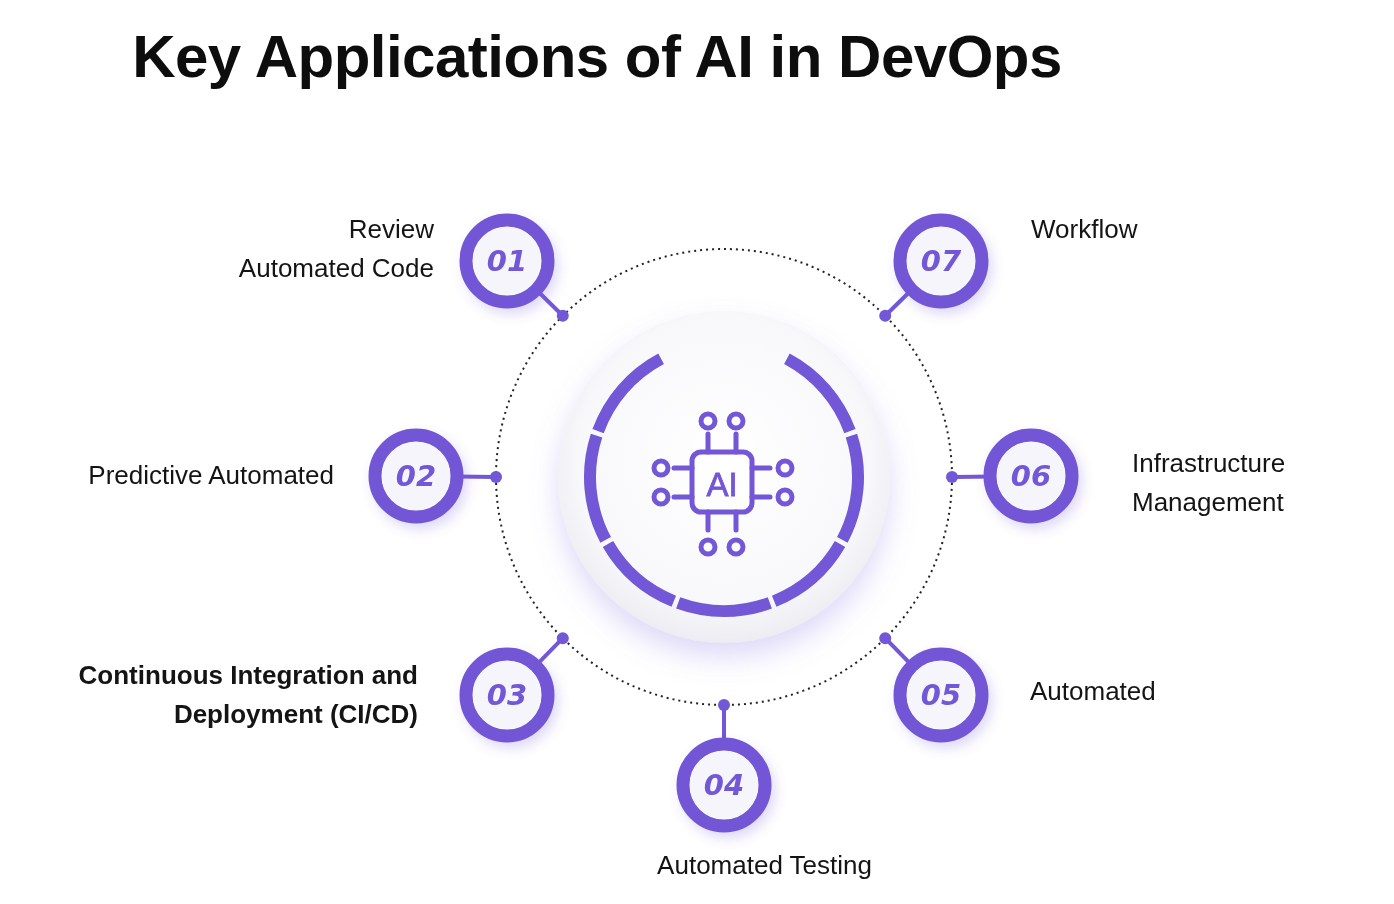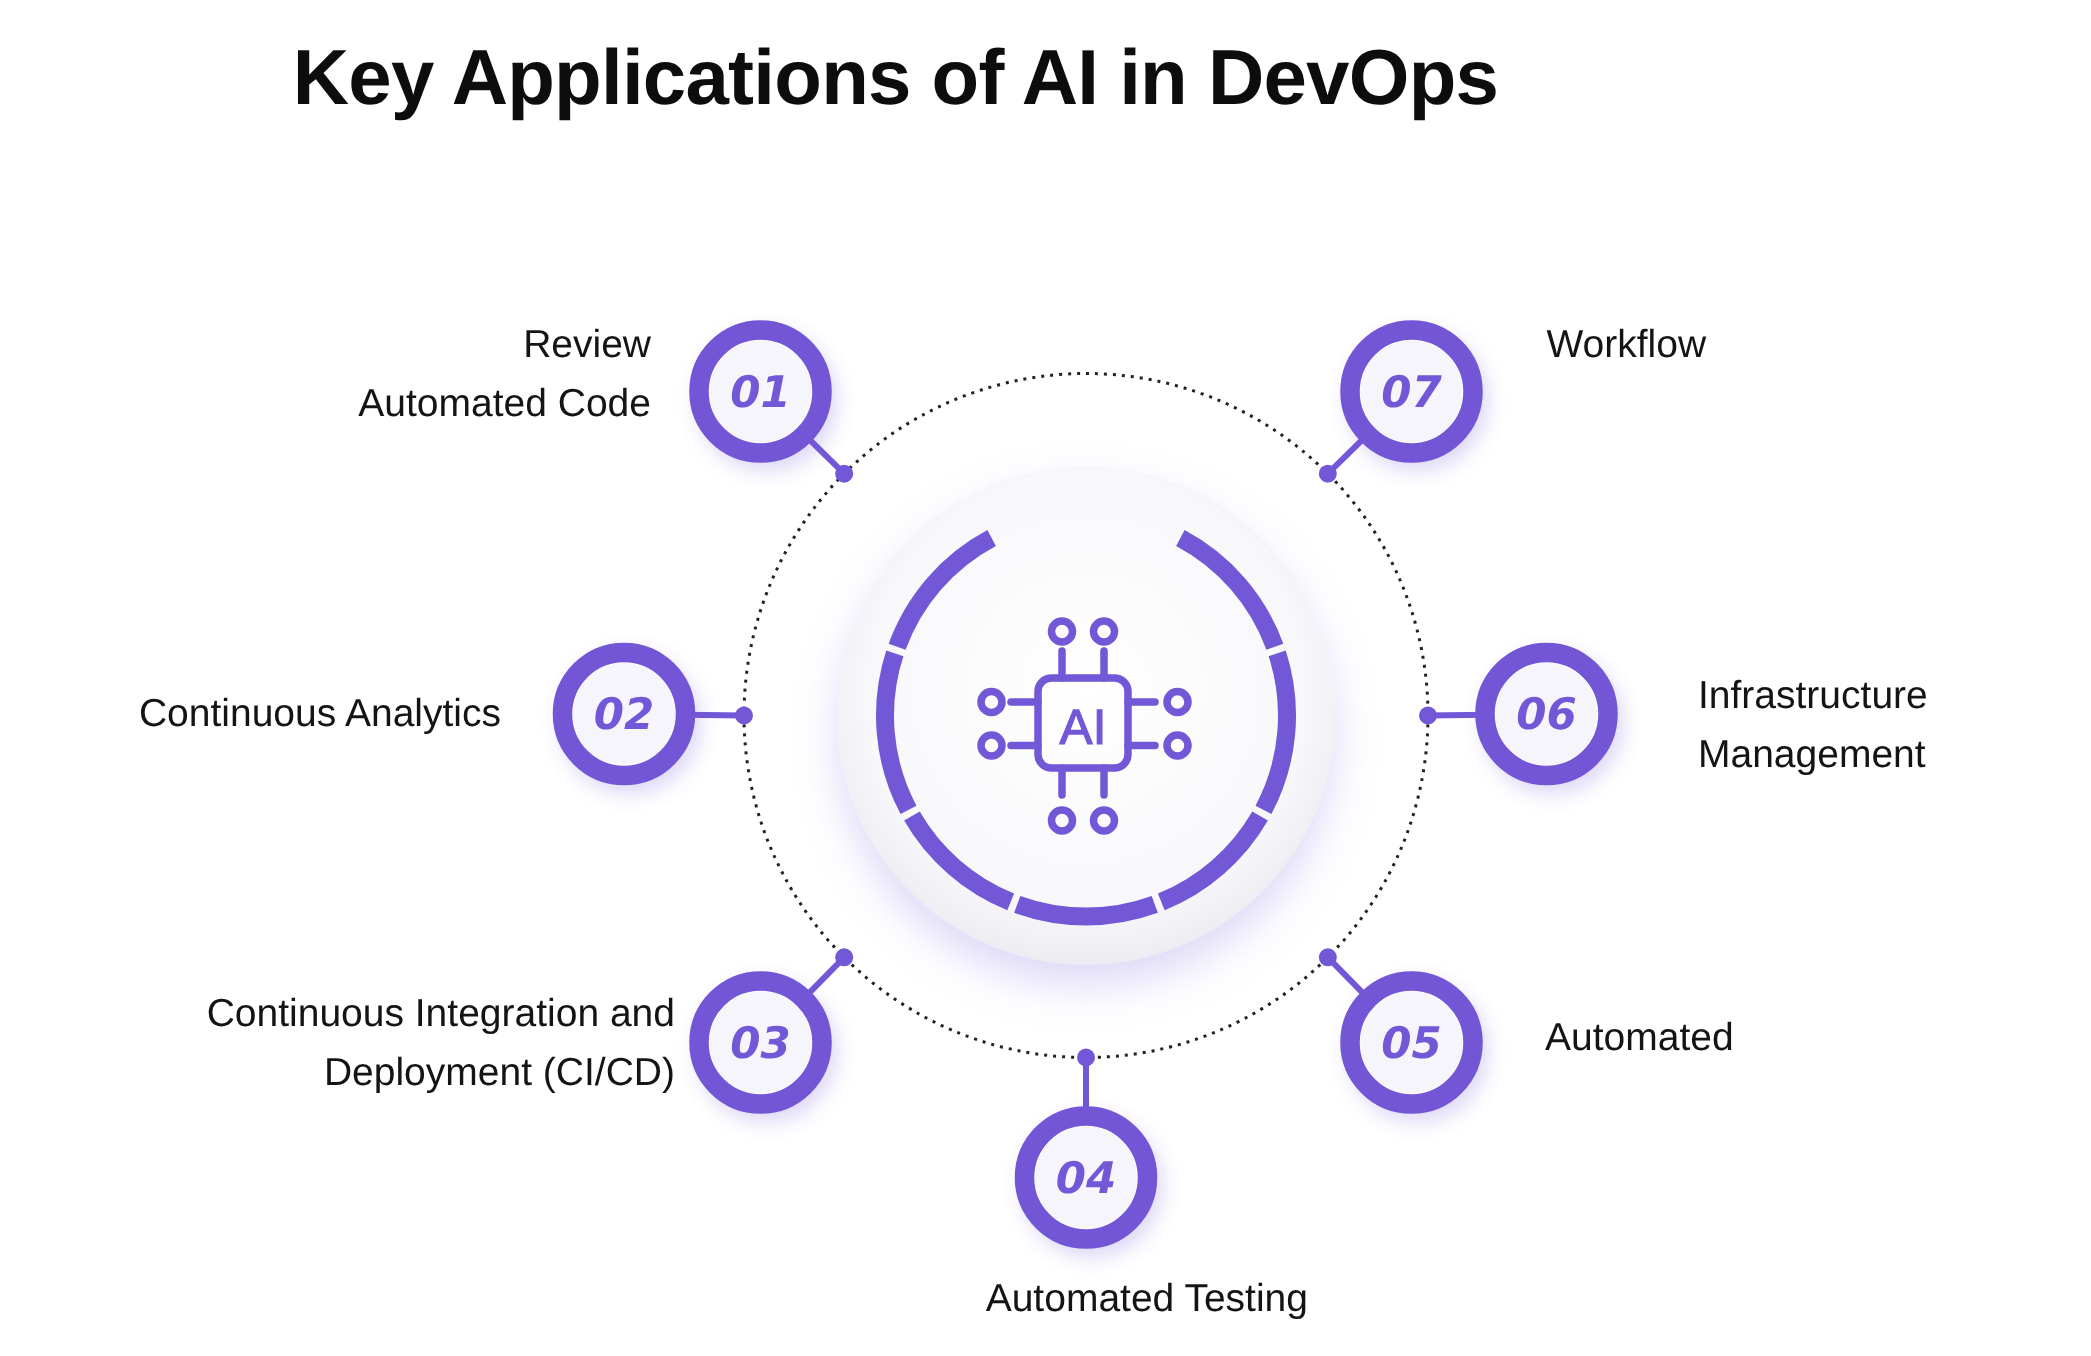--- a/index.html
+++ b/index.html
@@ -1,17 +1,17 @@
 <!DOCTYPE html>
 <html><head>
 <meta charset="utf-8">
 <style>
   html,body{margin:0;padding:0;background:#ffffff;}
   body{width:1394px;height:904px;position:relative;overflow:hidden;font-family:"Liberation Sans",sans-serif;color:#111;}
-  #title{position:absolute;left:0;top:22px;width:1194px;text-align:center;font-size:52px;font-weight:700;letter-spacing:-0.5px;color:#0d0d0d;}
+  #title{position:absolute;left:0;top:22px;width:1194px;text-align:center;font-size:60px;font-weight:700;letter-spacing:-0.5px;color:#0d0d0d;}
   #stage{position:absolute;left:0;top:0;width:1394px;height:904px;}
   .label{position:absolute;font-size:26px;line-height:39px;color:#141414;}
   .label.right{text-align:right;}
   .label.left{text-align:left;}
   .label.center{text-align:center;}
   .node-num{font-family:"DejaVu Sans",sans-serif;font-weight:700;font-style:italic;font-size:29px;fill:#7257d6;}
 </style>
 </head>
 <body>
 
@@ -124,23 +124,23 @@
       </g>
     </g>
 </svg>
 
 <div id="labels">
     <div class="label right" style="left: 92px; top: 210px; width: 342px;">
       <div>Review</div>
       <div>Automated Code</div>
     </div>
     <div class="label right" style="left: 20px; top: 456px; width: 314px;">
-      <div>Continuous Analytics</div>
+      <div>Predictive Automated</div>
     </div>
-    <div class="label right" style="left: 36px; top: 656px; width: 414px;">
+    <div class="label right" style="left: 4px; top: 656px; width: 414px; font-weight: bold;">
       <div>Continuous Integration and</div>
       <div>Deployment (CI/CD)</div>
     </div>
     <div class="label center" style="left: 560px; top: 846px; width: 312px; text-align: right;">
       <div>Automated Testing</div>
     </div>
     <div class="label left" style="left: 1030px; top: 672px; width: 300px;">
       <div>Automated</div>
     </div>
     <div class="label left" style="left: 1116px; top: 444px; width: 270px; margin-left: 16px;">

